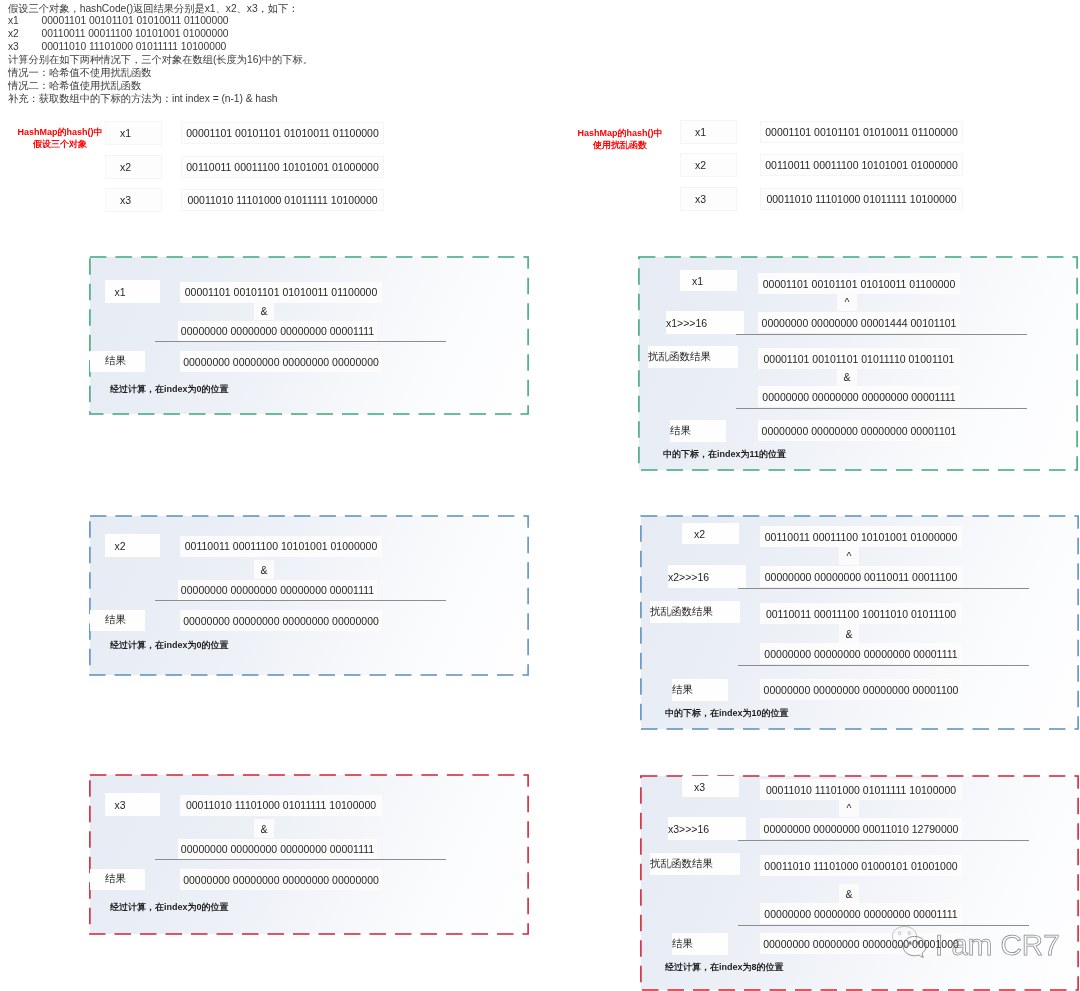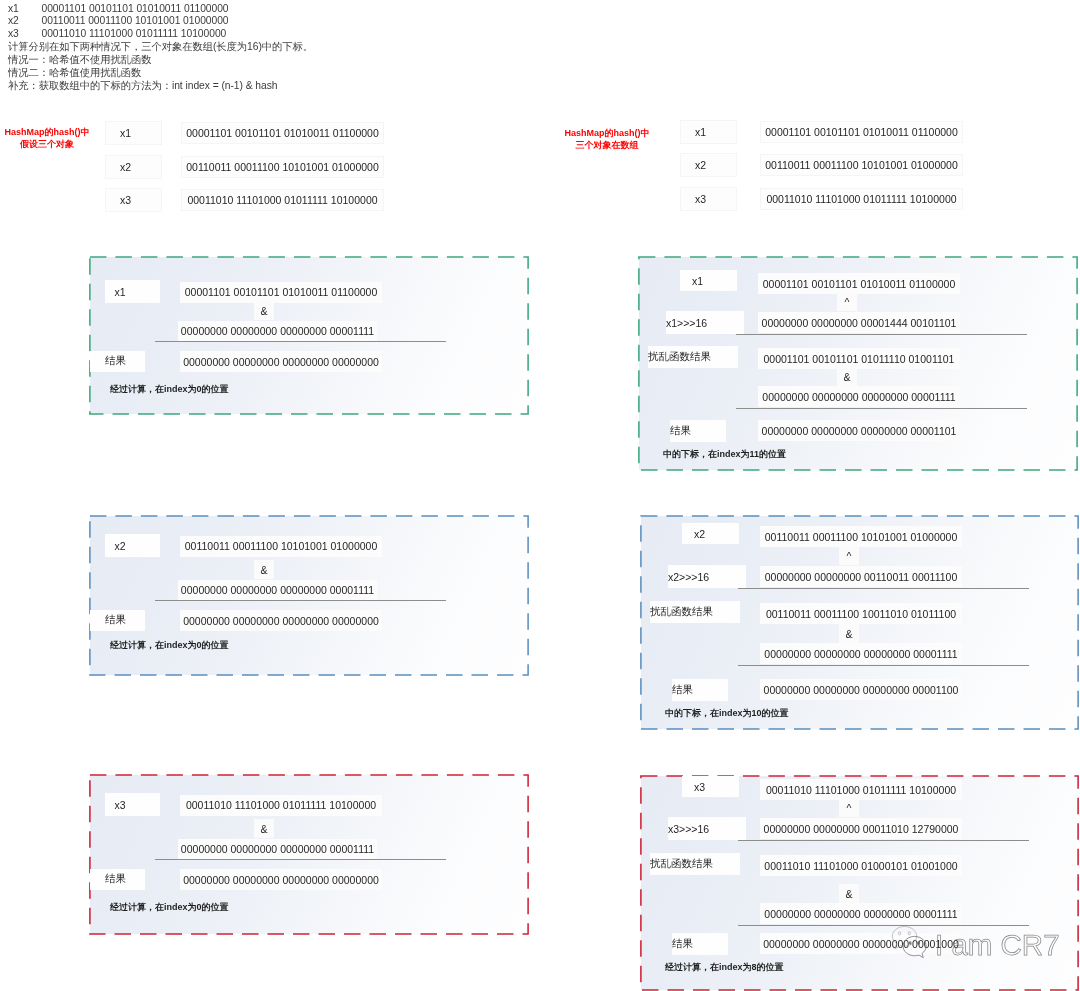--- a/index.html
+++ b/index.html
@@ -4,21 +4,21 @@
 <style>
   html,body{margin:0;padding:0;}
   body{width:1080px;height:991px;background:#ffffff;position:relative;overflow:hidden;
        font-family:"Liberation Sans","DejaVu Sans",sans-serif;}
   
   #header{position:absolute;left:8px;top:2.5px;width:640px;}
   #header .hline,#header .vrow{font-size:10.3px;line-height:12.9px;white-space:nowrap;color:#3b3b3b;letter-spacing:-0.05px;}
   #header .vrow .vn{display:inline-block;width:33.5px;}
   
   .ptitle{position:absolute;font-size:9px;font-weight:bold;line-height:12px;
-          text-align:center;white-space:nowrap;}
+          text-align:center;white-space:nowrap;padding-left:13px;}
   .cellbox{position:absolute;background:#fdfdfe;border:1px solid #f4f5f6;
            box-sizing:border-box;display:flex;align-items:center;}
   .cellbox.nm{justify-content:flex-start;padding-left:14px;}
   .cellbox.bt{justify-content:center;}
   .cellbox span{font-size:10.5px;color:#1f1f1f;white-space:nowrap;}
   
   .dash{position:absolute;box-sizing:border-box;}
   .dash > svg.frame{position:absolute;left:0;top:0;overflow:visible;}
   .dash .fill{position:absolute;left:1px;top:1px;right:1px;bottom:1px;
         background:linear-gradient(115deg,#e7ecf4 0%,#e9edf5 22%,#eef1f7 42%,#f5f7fa 62%,#fbfcfd 80%,#fefeff 100%);}
@@ -37,20 +37,21 @@
   
   #wm{position:absolute;left:891px;top:925px;pointer-events:none;opacity:0.72;}
   #wm .wtext{position:absolute;left:44px;top:5px;font-size:29.5px;line-height:30px;
              color:transparent;-webkit-text-stroke:0.75px #5a5a5a;
              white-space:nowrap;letter-spacing:0px;}
 </style>
 </head>
 <body>
 
 <div id="header">
+  <div class="hline">假设三个对象，hashCode()返回结果分别是x1、x2、x3，如下：</div>
   <div class="vrow"><span class="vn">x1</span><span class="vb">00001101 00101101 01010011 01100000</span></div>
   <div class="vrow"><span class="vn">x2</span><span class="vb">00110011 00011100 10101001 01000000</span></div>
   <div class="vrow"><span class="vn">x3</span><span class="vb">00011010 11101000 01011111 10100000</span></div>
   <div class="hline">计算分别在如下两种情况下，三个对象在数组(长度为16)中的下标。</div>
   <div class="hline">情况一：哈希值不使用扰乱函数</div>
   <div class="hline">情况二：哈希值使用扰乱函数</div>
   <div class="hline">补充：获取数组中的下标的方法为：int index = (n-1) &amp; hash</div>
 </div>
 <div class="panel">
   <div class="ptitle" style="left: 0px; top: 126px; width: 94px; color: rgb(255, 0, 0);">
@@ -72,21 +73,21 @@
   <div class="cellbox nm" style="left:105px;top:188.0px;width:57px;height:24px">
       <span>x3</span>
     </div>
   <div class="cellbox bt" style="left:181px;top:189.0px;width:203px;height:22px">
       <span>00011010 11101000 01011111 10100000</span>
     </div>
 </div>
 <div class="panel">
   <div class="ptitle" style="left: 560px; top: 127px; width: 94px; color: rgb(255, 0, 0);">
       <div>HashMap的hash()中</div>
-      <div>三个对象在数组</div>
+      <div>使用扰乱函数</div>
     </div>
   <div class="cellbox nm" style="left:680px;top:120.0px;width:57px;height:24px">
       <span>x1</span>
     </div>
   <div class="cellbox bt" style="left:760px;top:121.0px;width:203px;height:22px">
       <span>00001101 00101101 01010011 01100000</span>
     </div>
   <div class="cellbox nm" style="left:680px;top:153.3px;width:57px;height:24px">
       <span>x2</span>
     </div>

